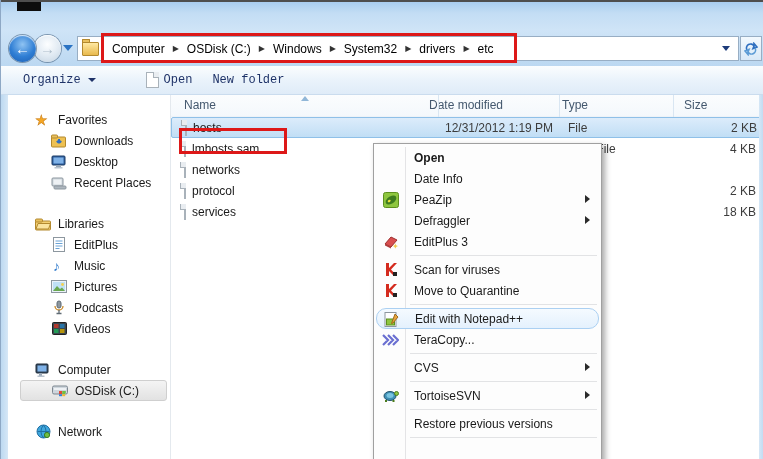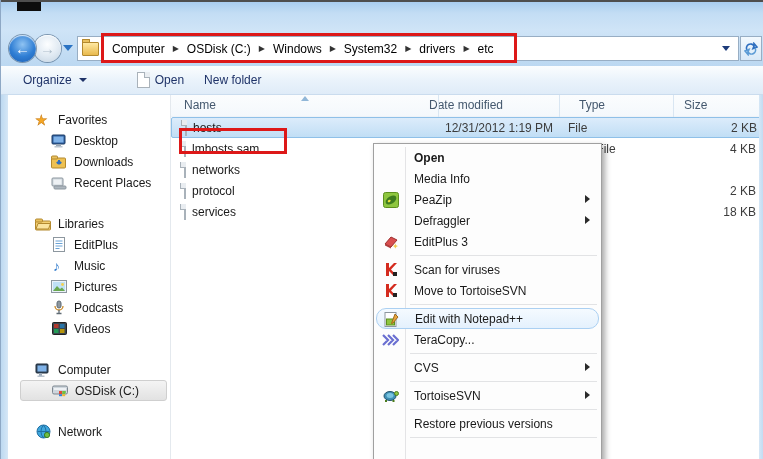--- a/index.html
+++ b/index.html
@@ -41,21 +41,21 @@
   .addr-dd { margin-left:auto; margin-right:8px; width:0; height:0;
              border-left:4px solid transparent; border-right:4px solid transparent;
              border-top:5px solid #1d3b7a; }
   .refreshbtn { position:absolute; right:2px; top:6px; width:22px; height:25px;
                 background:linear-gradient(180deg,#f3f9fe,#d9e9f7); border:1px solid #98aec4;
                 display:flex; align-items:center; justify-content:center; }
 
   .toolbar { position:absolute; left:0; top:66px; width:763px; height:29px;
              background:linear-gradient(180deg,#fbfdfe 0%,#eaf3fb 50%,#dfecf8 100%);
              border-bottom:1px solid #cadcee; display:flex; align-items:center; color:#1f3368; }
-  .tool-item { display:flex; align-items:center; gap:5px; padding:0 10px; height:100%; cursor:default; }
+  .tool-item { display:flex; align-items:center; gap:5px; padding:0 10px; height:100%; cursor:default;font-family:Liberation Mono, monospace; }
   .tool-item.organize { margin-left:12px; }
   .tool-dd { width:0; height:0; border-left:4px solid transparent; border-right:4px solid transparent;
              border-top:4px solid #1f3368; margin-left:2px; }
   .tool-gap { width:30px; }
 
   
   .bodywrap { position:absolute; left:0; top:95px; width:763px; height:364px; display:flex; }
   .left-border { width:7px; background:linear-gradient(90deg,#bdd9f1,#d6e7f6); flex:0 0 auto; }
   .right-border{ width:5px; background:linear-gradient(90deg,#d6e7f6,#bdd9f1); flex:0 0 auto; position:absolute; right:0; top:0; height:364px;}
 
@@ -65,21 +65,21 @@
   .sb-item.child { padding-left:42px; }
   .sb-item .sb-icon { width:18px; display:inline-flex; justify-content:center; margin-right:6px; flex:0 0 auto;}
   .sb-item.selected { background:linear-gradient(180deg,#f4f4f4,#e2e2e2); border:1px solid #cfcfcf;
                       border-radius:3px; margin:0 4px 0 12px; padding-left:30px; }
   .sb-divider { position:absolute; right:0; top:0; width:1px; height:364px; background:#e4e9ee; }
 
   .filepane { position:relative; flex:1 1 auto; background:#fff; }
   .colheaders { position:relative; height:22px; border-bottom:1px solid #eef3f8;
                 background:linear-gradient(180deg,#fbfdfe,#f4f8fc); }
   .colheaders .ch { position:absolute; top:3px; color:#44586e; }
-  .ch-name { left:13px; } .ch-date { left:258px; } .ch-type { left:408px; } .ch-size { left:513px; }
+  .ch-name { left:13px; } .ch-date { left:258px; } .ch-type { left:391px; } .ch-size { left:513px; }
   .ch-sep { position:absolute; top:0; width:1px; height:22px; background:#d9e6f2; }
   .sortmark { position:absolute; left:130px; top:1px; width:0; height:0;
               border-left:4px solid transparent; border-right:4px solid transparent;
               border-bottom:5px solid #91b7d8; }
 
   .rows { position:relative; }
   .frow { position:relative; height:21px; display:flex; align-items:center; }
   .frow .cell-name { position:absolute; left:13px; display:flex; align-items:center; gap:6px; }
   .frow .cell-date { position:absolute; left:273px; color:#3c3c3c; }
   .frow .cell-type { position:absolute; left:396px; color:#3c3c3c; }
@@ -183,37 +183,37 @@
             <span class="sb-icon">
               <svg width="16" height="16">
                 <text x="0" y="13" font-size="14" fill="#f5a623" stroke="#c77d1a" stroke-width="0.5">★</text>
               </svg>
             </span>
             <span>Favorites</span>
           </div>
           <div class="sb-item child">
             <span class="sb-icon">
               <svg width="16" height="14">
+                <rect x="0.5" y="3" width="14" height="10" rx="1" fill="#eec153" stroke="#b3892e"></rect>
+                <rect x="0.5" y="1" width="6" height="3" rx="1" fill="#e8c05e" stroke="#b3892e"></rect>
+                <path d="M8 5 L8 9 M8 9 L5.8 7 M8 9 L10.2 7" stroke="#2f6fc0" stroke-width="2" fill="none"></path>
+              </svg>
+            </span>
+            <span>Downloads</span>
+          </div>
+          <div class="sb-item child">
+            <span class="sb-icon">
+              <svg width="16" height="14">
                 <rect x="1" y="1" width="13" height="9" rx="1" fill="#2e5f9e" stroke="#1d3c66"></rect>
                 <rect x="2.5" y="2.5" width="10" height="6" fill="#7fb2e8"></rect>
                 <rect x="5" y="10" width="5" height="2" fill="#9aa7b5"></rect>
                 <rect x="3.5" y="12" width="8" height="1.5" fill="#b9c4cf"></rect>
               </svg>
             </span>
             <span>Desktop</span>
-          </div>
-          <div class="sb-item child">
-            <span class="sb-icon">
-              <svg width="16" height="14">
-                <rect x="0.5" y="3" width="14" height="10" rx="1" fill="#eec153" stroke="#b3892e"></rect>
-                <rect x="0.5" y="1" width="6" height="3" rx="1" fill="#e8c05e" stroke="#b3892e"></rect>
-                <path d="M8 5 L8 9 M8 9 L5.8 7 M8 9 L10.2 7" stroke="#2f6fc0" stroke-width="2" fill="none"></path>
-              </svg>
-            </span>
-            <span>Downloads</span>
           </div>
           <div class="sb-item child">
             <span class="sb-icon">
               <svg width="16" height="14">
                 <rect x="1" y="2" width="11" height="8" rx="1" fill="#cfd6dd" stroke="#8d979f"></rect>
                 <rect x="2.5" y="3.5" width="8" height="5" fill="#eef1f4"></rect>
                 <rect x="3" y="10" width="12" height="3" rx="1" fill="#aeb7bf" stroke="#8d979f"></rect>
               </svg>
             </span>
             <span>Recent Places</span>
@@ -383,21 +383,21 @@
 
     <div class="right-border"></div>
   </div>
 
   <div class="ctxmenu" id="ctxmenu">
     <div class="ctx-gutterline"></div>
   <div class="mi bold">
         <span>Open</span>
       </div>
       <div class="mi">
-        <span>Media Info</span>
+        <span>Date Info</span>
       </div>
       <div class="mi">
         <span class="mi-icon">
           <svg width="16" height="16">
             <rect x="0.5" y="0.5" width="15" height="15" rx="2" fill="#8ec63f" stroke="#5d8f1e"></rect>
             <ellipse cx="8" cy="8" rx="6" ry="3.6" fill="#3e7c1f" transform="rotate(-35 8 8)"></ellipse>
             <ellipse cx="6.2" cy="9" rx="1.6" ry="1.1" fill="#f2e23a" transform="rotate(-35 6.2 9)"></ellipse>
           </svg>
         </span>
         <span>PeaZip</span>
@@ -427,21 +427,21 @@
         </span>
         <span>Scan for viruses</span>
       </div>
       <div class="mi">
         <span class="mi-icon">
           <svg width="14" height="15">
             <path d="M2 1 h3 v5 l5 -5 h3 l-6 6.5 6 6.5 h-3 l-5 -5 v5 h-3 Z" fill="#d42b1e"></path>
             <rect x="9" y="10" width="4" height="4" fill="#222"></rect>
           </svg>
         </span>
-        <span>Move to TortoiseSVN</span>
+        <span>Move to Quarantine</span>
       </div>
       <div class="mi-sep"></div>
       <div class="mi highlighted">
         <span class="mi-icon">
           <svg width="15" height="16">
             <rect x="1" y="0.5" width="11" height="14" fill="#fff" stroke="#8d979f"></rect>
             <rect x="2.5" y="7" width="8" height="6" fill="#8ec63f" stroke="#5d8f1e"></rect>
             <path d="M11 2 L14 5 L9 11 L7.5 11.5 L8 10 Z" fill="#e8a33d" stroke="#9c6b1e"></path>
           </svg>
         </span>

